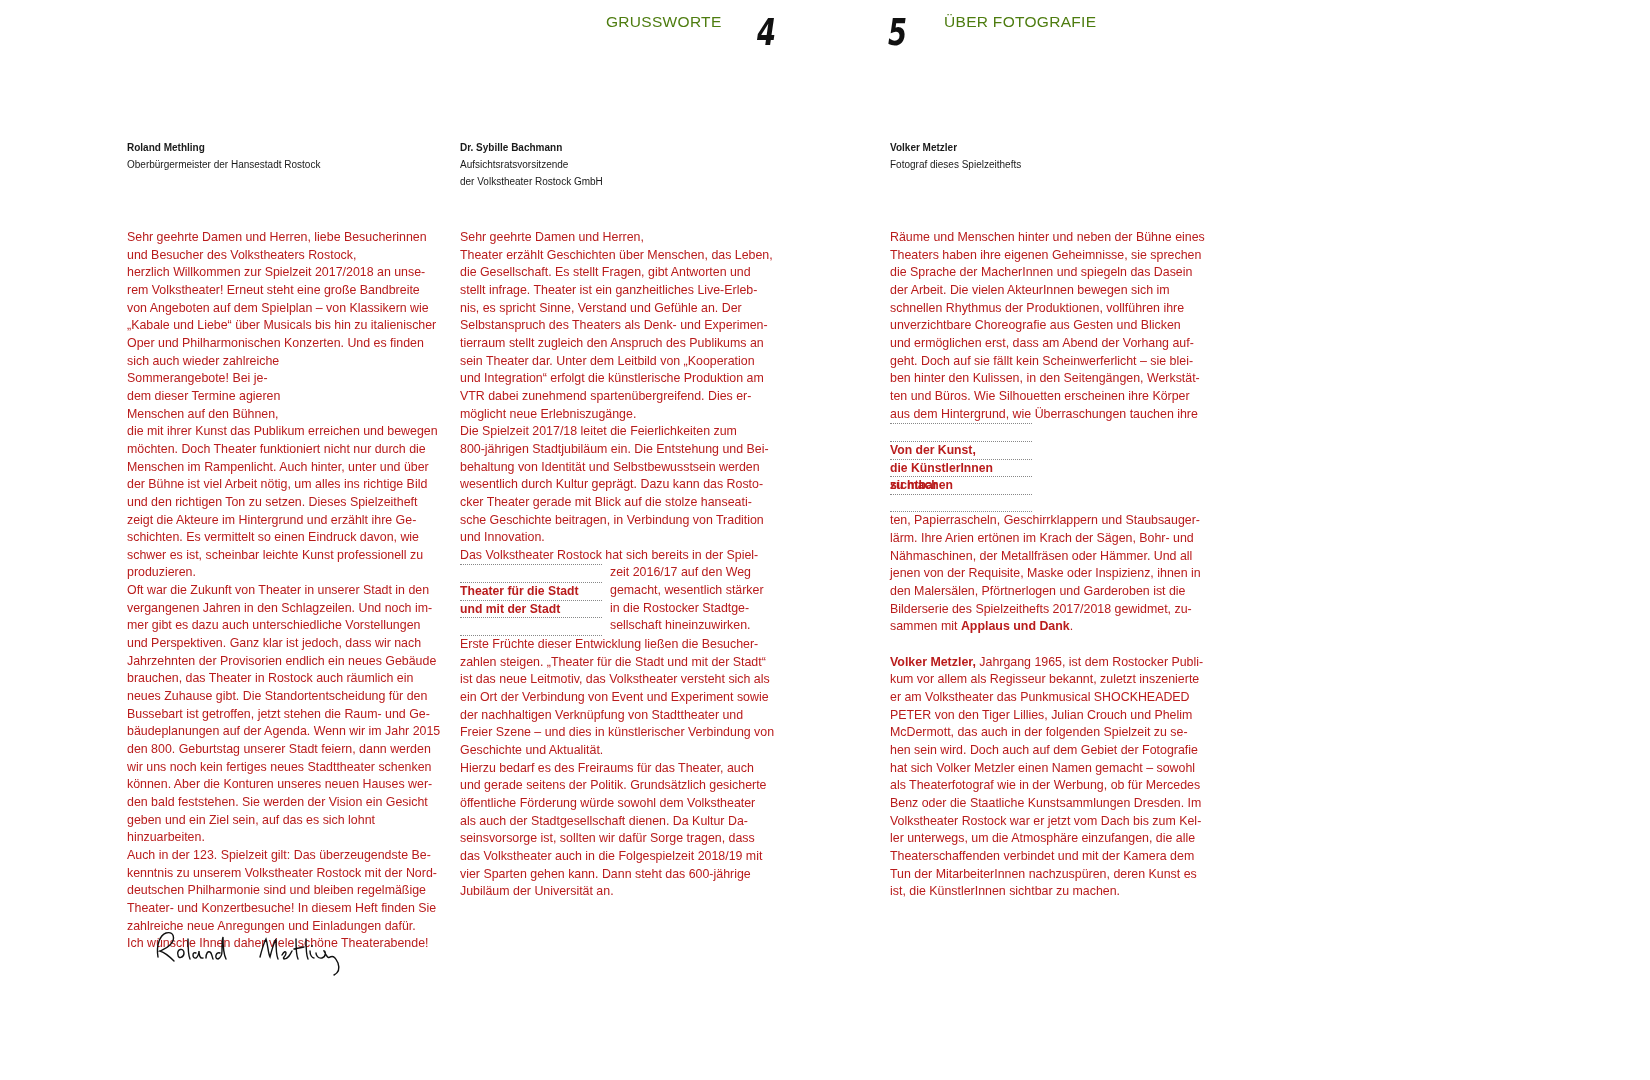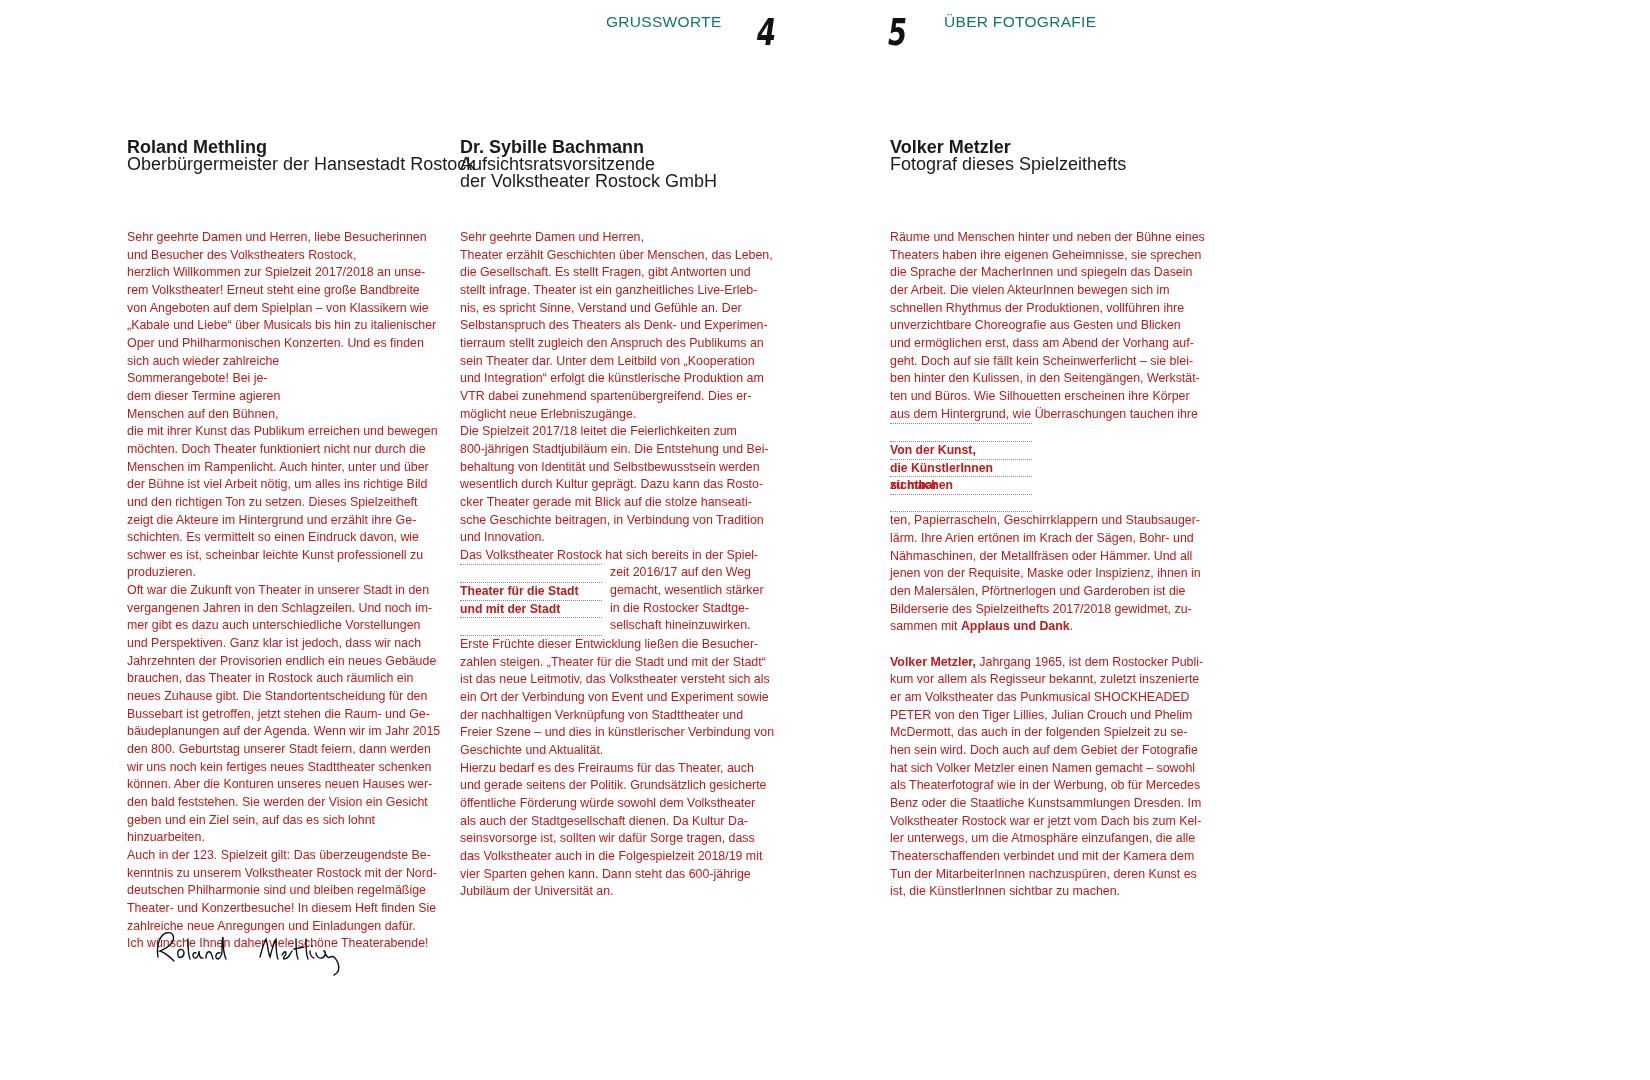--- a/index.html
+++ b/index.html
@@ -1,32 +1,32 @@
 <!DOCTYPE html>
 <html><head>
 <meta charset="utf-8">
 <style>
   html, body { margin: 0; padding: 0; background: #ffffff; }
   body {
     width: 1650px; height: 1080px; position: relative; overflow: hidden;
     font-family: "Liberation Sans", sans-serif; color: #1a1a1a;
   }
   .hdr {
-    position: absolute; top: 13px; font-size: 15.5px; letter-spacing: 0.3px; color: #0f766e;
+    position: absolute; top: 13px; font-size: 15.5px; letter-spacing: 0.3px; color: #4d7c0f;
   }
   .pgnum {
     position: absolute; top: 10px; font-family: "DejaVu Sans", sans-serif;
     font-weight: bold; font-style: italic; font-size: 38px; color: #111;
     transform: scaleX(0.72); transform-origin: left top; letter-spacing: -1px;
   }
   .col {
     position: absolute; width: 310px; font-size: 12.4px; line-height: 17.65px;
     color: #b91c1c;
   }
-  .author { position: absolute; font-size: 18px; line-height: 17.2px; }
+  .author { position: absolute; font-size: 10px; line-height: 17.2px; }
   .author .name { font-weight: bold; display: block; }
   .author .role { display: block; }
   .para { margin: 0; }
   .gap { height: 17.65px; }
   .pull {
     float: left; width: 142px; margin: 0 8px 0 0;
     border-top: 1px dotted #888;
     font-weight: bold; font-size: 12.2px;
   }
   .pull .pl {

